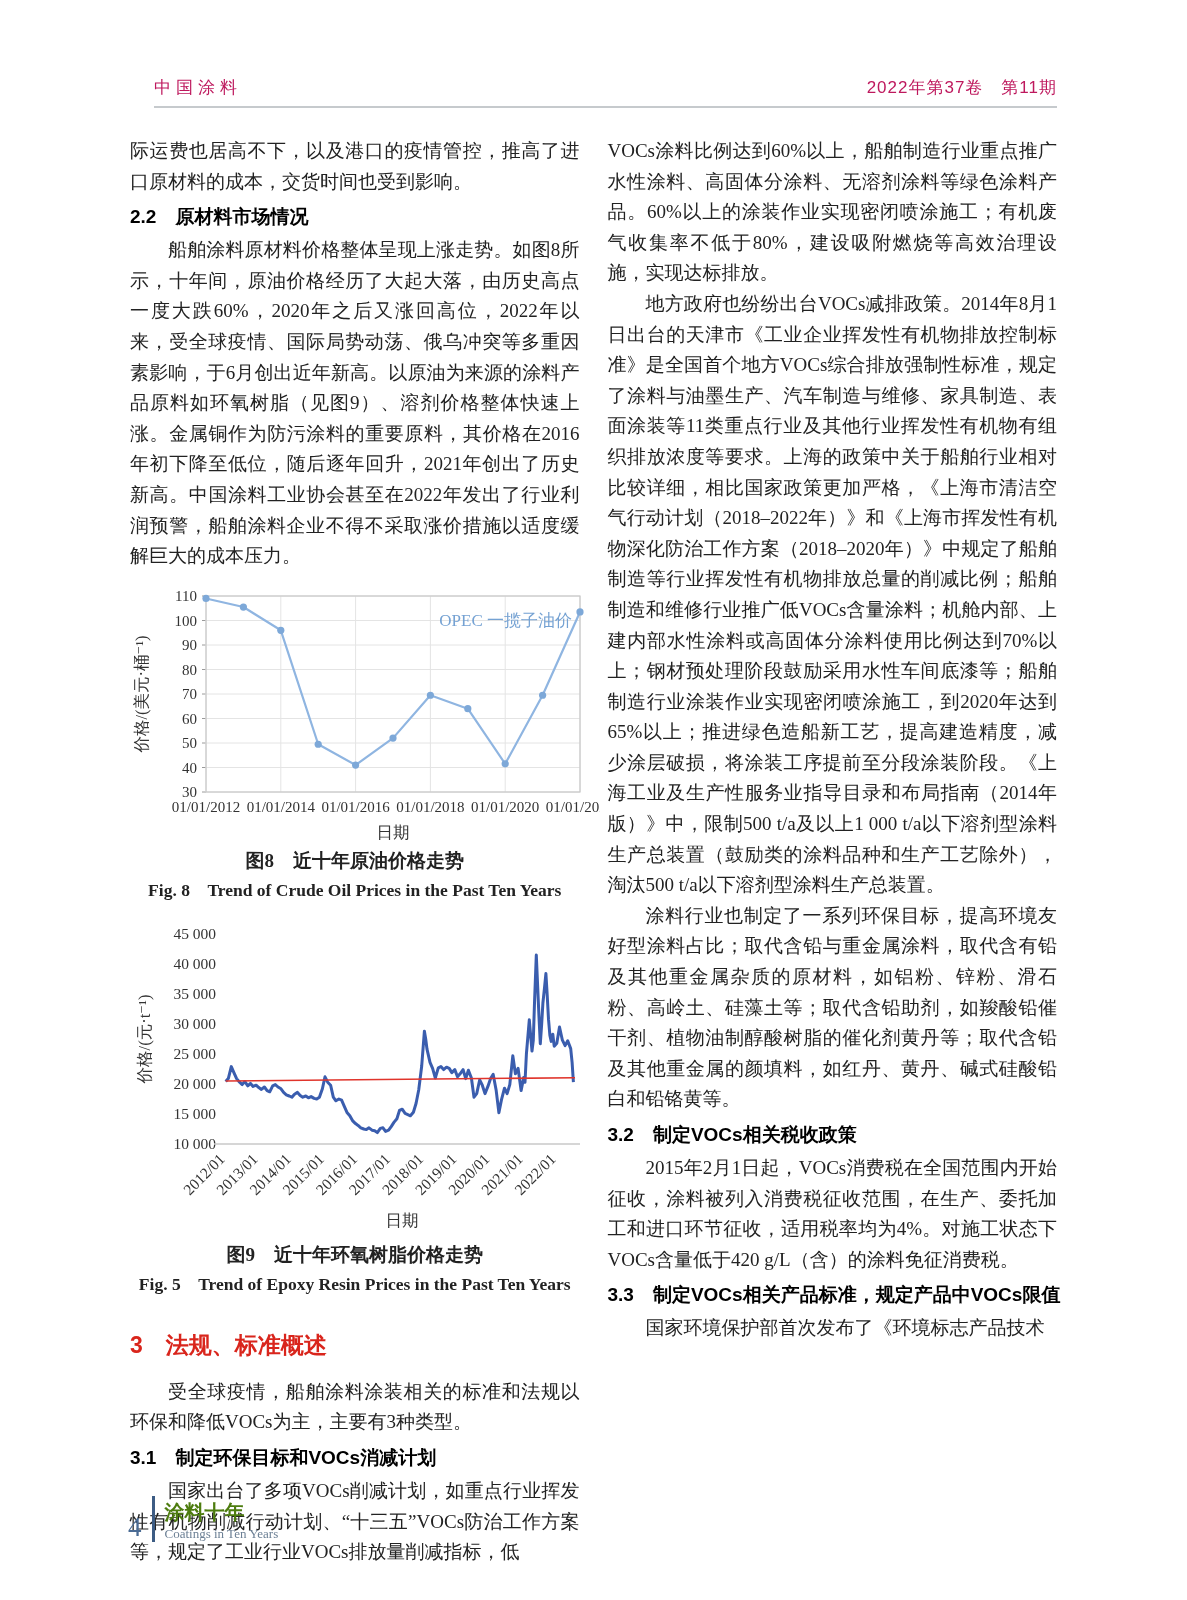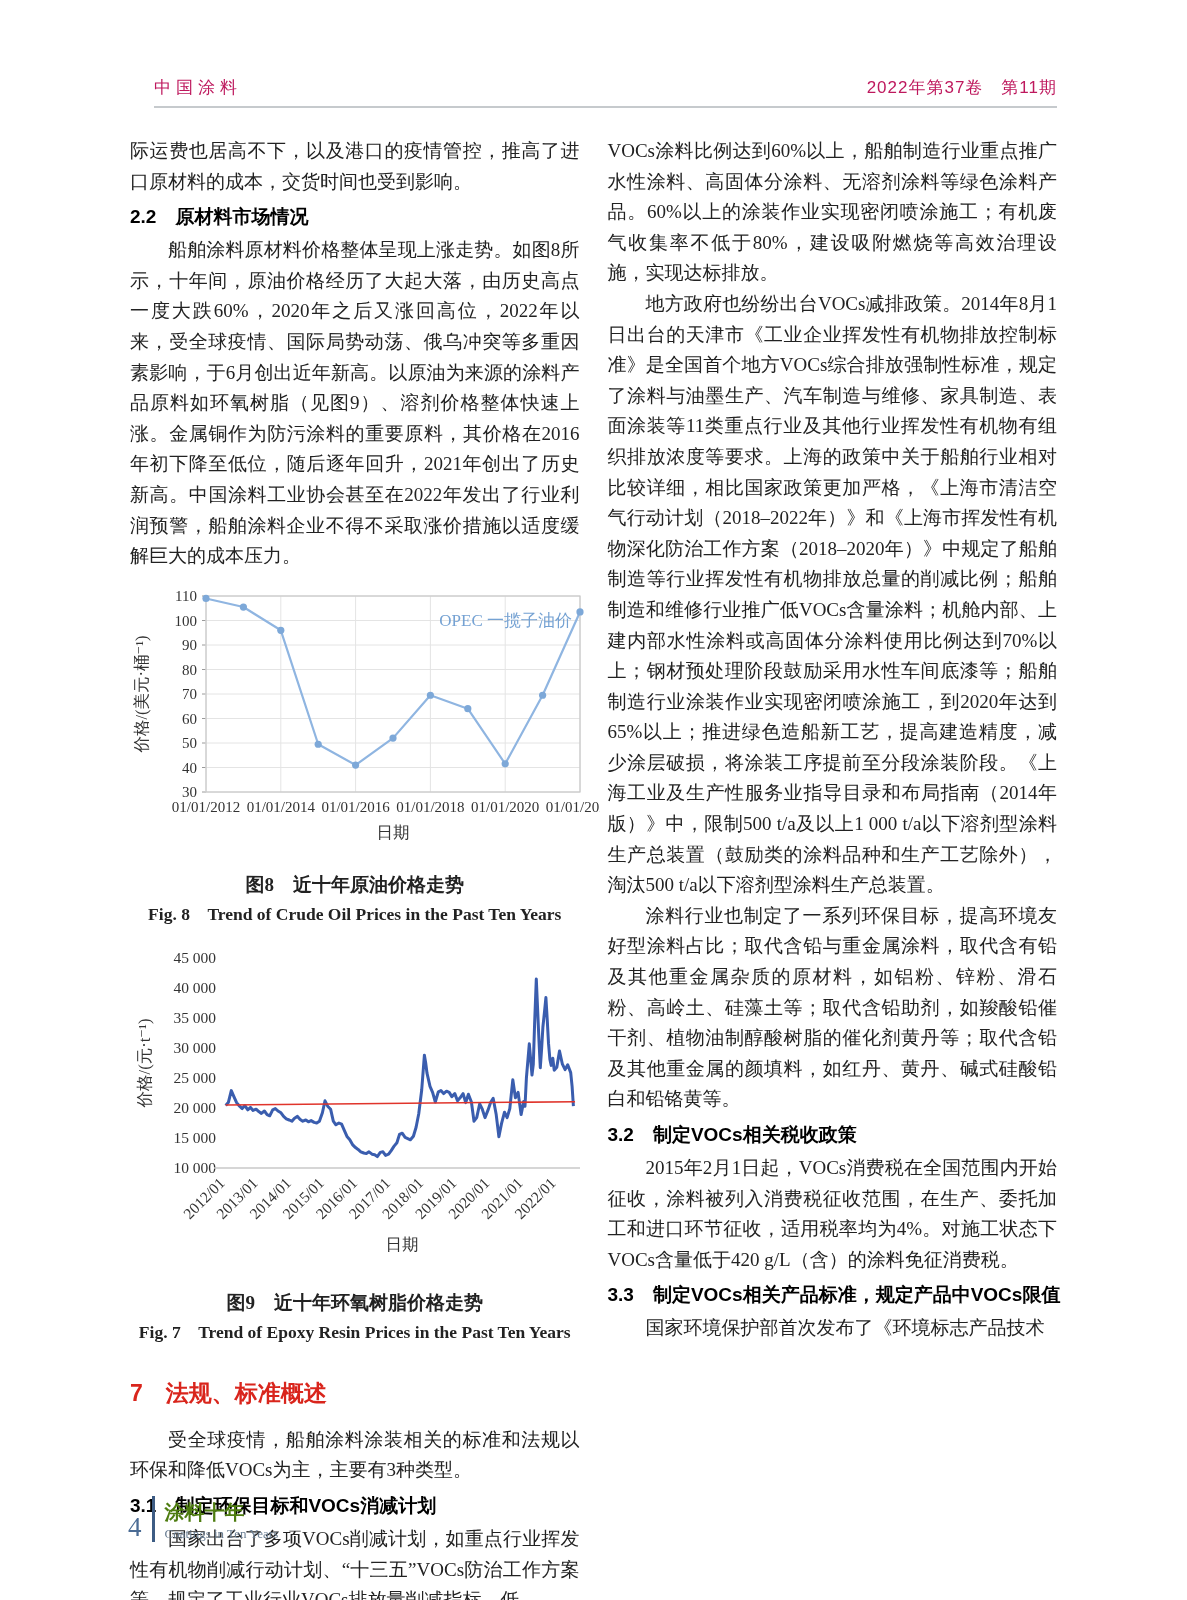--- a/index.html
+++ b/index.html
@@ -36,21 +36,21 @@
   }
   .h1-red{
     font-family:"Liberation Sans","DejaVu Sans",sans-serif;
     color:#d9251c;font-weight:bold;font-size:23px;
     margin:34px 0 16px 0;white-space:nowrap;
   }
   
   .figure{text-align:center;}
   .figure.fig8{margin:14px 0 8px 0;}
   .figure.fig9{margin:18px 0 6px 0;}
-  .cap-cn{font-weight:bold;font-size:19px;margin-top:24px;}
+  .cap-cn{font-weight:bold;font-size:19px;margin-top:0;}
   .cap-en{font-weight:bold;font-size:17.5px;margin-top:4px;}
   svg text{font-family:"Liberation Serif","DejaVu Serif",serif;fill:#333;}
   svg .tick{font-size:15px;}
   svg .tick9{font-size:15.5px;}
   svg .axis-label{font-size:16.5px;}
   
   .page-footer{
     position:absolute;left:128px;bottom:58px;
     display:flex;align-items:flex-end;gap:10px;
   }
@@ -171,25 +171,25 @@
             <text x="426.8186046511613" y="240" text-anchor="end" class="tick9" transform="rotate(-45 426.8186046511613 240)">2022/01</text>
           </g>
           <g>
             <polyline points="95.7,161.6 98.3,158.6 101.3,146.6 103.9,152.6 106.6,158.6 109.6,162.2 112.2,164.6 114.9,161.6 117.8,165.8 120.5,163.4 123.1,166.4 126.1,165.2 128.8,167.6 131.4,169.4 134.4,167.0 137.1,170.6 139.7,171.8 142.7,165.8 145.3,164.6 148.0,167.0 151.0,168.8 153.6,172.4 156.3,174.8 159.2,176.0 161.9,177.2 164.5,174.2 167.5,172.4 170.2,175.4 172.8,177.2 175.8,176.0 178.4,177.8 181.1,176.6 184.1,178.4 186.7,179.0 189.4,177.2 192.4,168.8 195.0,156.8 197.7,162.2 200.6,165.2 203.3,177.2 205.9,180.8 208.9,179.0 211.6,180.2 214.2,186.2 217.2,192.8 219.8,195.8 222.5,200.6 225.5,203.6 228.1,205.4 230.8,207.8 233.8,209.0 236.4,209.6 239.0,207.8 242.0,210.2 244.7,210.8 247.3,212.6 250.3,208.4 253.0,207.8 255.6,211.4 258.6,210.2 261.2,206.6 263.9,202.4 266.9,198.8 269.5,190.4 272.2,189.2 275.1,193.4 277.8,194.6 280.4,195.8 283.4,192.2 286.1,183.2 288.7,170.0 291.7,146.0 294.4,111.2 295.7,119.0 297.0,129.2 300.0,142.4 302.6,148.4 305.3,158.0 308.3,147.8 310.9,146.6 313.6,149.6 316.5,147.2 319.2,148.4 321.8,152.6 324.8,149.6 327.5,156.8 330.1,153.8 333.1,149.6 335.7,158.6 338.4,150.2 341.4,158.0 344.0,177.2 346.7,173.6 349.7,159.8 352.3,165.2 355.0,173.6 357.9,166.4 360.6,158.6 363.2,154.4 366.2,170.6 368.9,192.8 371.5,179.6 374.5,168.2 377.1,173.6 379.8,164.6 382.8,135.8 385.4,153.8 388.1,148.4 391.1,170.6 393.7,157.4 395.0,162.2 396.4,134.0 399.3,99.8 400.7,116.0 402.0,131.0 403.3,120.2 404.6,80.0 406.3,35.0 407.6,65.0 408.9,95.0 410.3,123.8 411.6,105.2 412.9,83.0 414.6,66.8 415.9,53.6 417.2,75.2 418.5,99.2 419.9,115.4 421.2,121.4 422.8,114.2 424.2,126.2 426.8,123.2 429.5,107.0 432.4,120.2 435.1,125.6 437.7,120.8 440.7,128.6 442.1,142.4 443.4,162.2" fill="none" stroke="#3a5dae" stroke-width="3" stroke-linejoin="round"></polyline>
             <line x1="95.65581395348687" y1="161" x2="445.0325581395319" y2="157.7" stroke="#e0342b" stroke-width="1.6"></line>
           </g>
           <text x="20" y="119" text-anchor="middle" class="axis-label" transform="rotate(-90 20 119)">价格/(元·t⁻¹)</text>
           <text x="272" y="306" text-anchor="middle" class="axis-label">日期</text>
         </svg>
       <div class="cap-cn">图9　近十年环氧树脂价格走势</div>
-      <div class="cap-en">Fig. 7　Trend of Epoxy Resin Prices in the Past Ten Years</div>
+      <div class="cap-en">Fig. 5　Trend of Epoxy Resin Prices in the Past Ten Years</div>
     </div>
 
     <div id="left-bottom">
-        <div class="h1-red">7　法规、标准概述</div>
+        <div class="h1-red">3　法规、标准概述</div>
         <p class="body-p indent">受全球疫情，船舶涂料涂装相关的标准和法规以环保和降低VOCs为主，主要有3种类型。</p>
         <div class="h2-red">3.1　制定环保目标和VOCs消减计划</div>
         <p class="body-p indent">国家出台了多项VOCs削减计划，如重点行业挥发性有机物削减行动计划、“十三五”VOCs防治工作方案等，规定了工业行业VOCs排放量削减指标，低</p>
       </div>
   </div>
 
   <div class="col">
     <div id="right-blocks">
         <p class="body-p">VOCs涂料比例达到60%以上，船舶制造行业重点推广水性涂料、高固体分涂料、无溶剂涂料等绿色涂料产品。60%以上的涂装作业实现密闭喷涂施工；有机废气收集率不低于80%，建设吸附燃烧等高效治理设施，实现达标排放。</p>
         <p class="body-p indent">地方政府也纷纷出台VOCs减排政策。2014年8月1日出台的天津市《工业企业挥发性有机物排放控制标准》是全国首个地方VOCs综合排放强制性标准，规定了涂料与油墨生产、汽车制造与维修、家具制造、表面涂装等11类重点行业及其他行业挥发性有机物有组织排放浓度等要求。上海的政策中关于船舶行业相对比较详细，相比国家政策更加严格，《上海市清洁空气行动计划（2018–2022年）》和《上海市挥发性有机物深化防治工作方案（2018–2020年）》中规定了船舶制造等行业挥发性有机物排放总量的削减比例；船舶制造和维修行业推广低VOCs含量涂料；机舱内部、上建内部水性涂料或高固体分涂料使用比例达到70%以上；钢材预处理阶段鼓励采用水性车间底漆等；船舶制造行业涂装作业实现密闭喷涂施工，到2020年达到65%以上；推进绿色造船新工艺，提高建造精度，减少涂层破损，将涂装工序提前至分段涂装阶段。《上海工业及生产性服务业指导目录和布局指南（2014年版）》中，限制500 t/a及以上1 000 t/a以下溶剂型涂料生产总装置（鼓励类的涂料品种和生产工艺除外），淘汰500 t/a以下溶剂型涂料生产总装置。</p>

